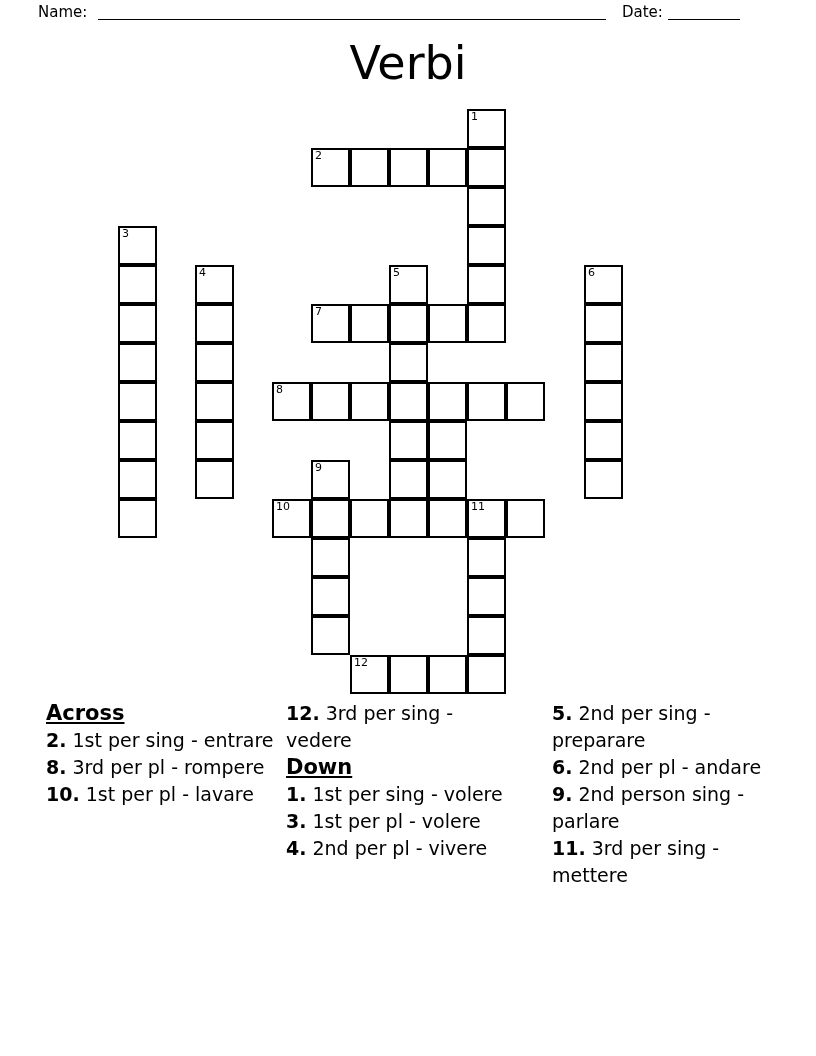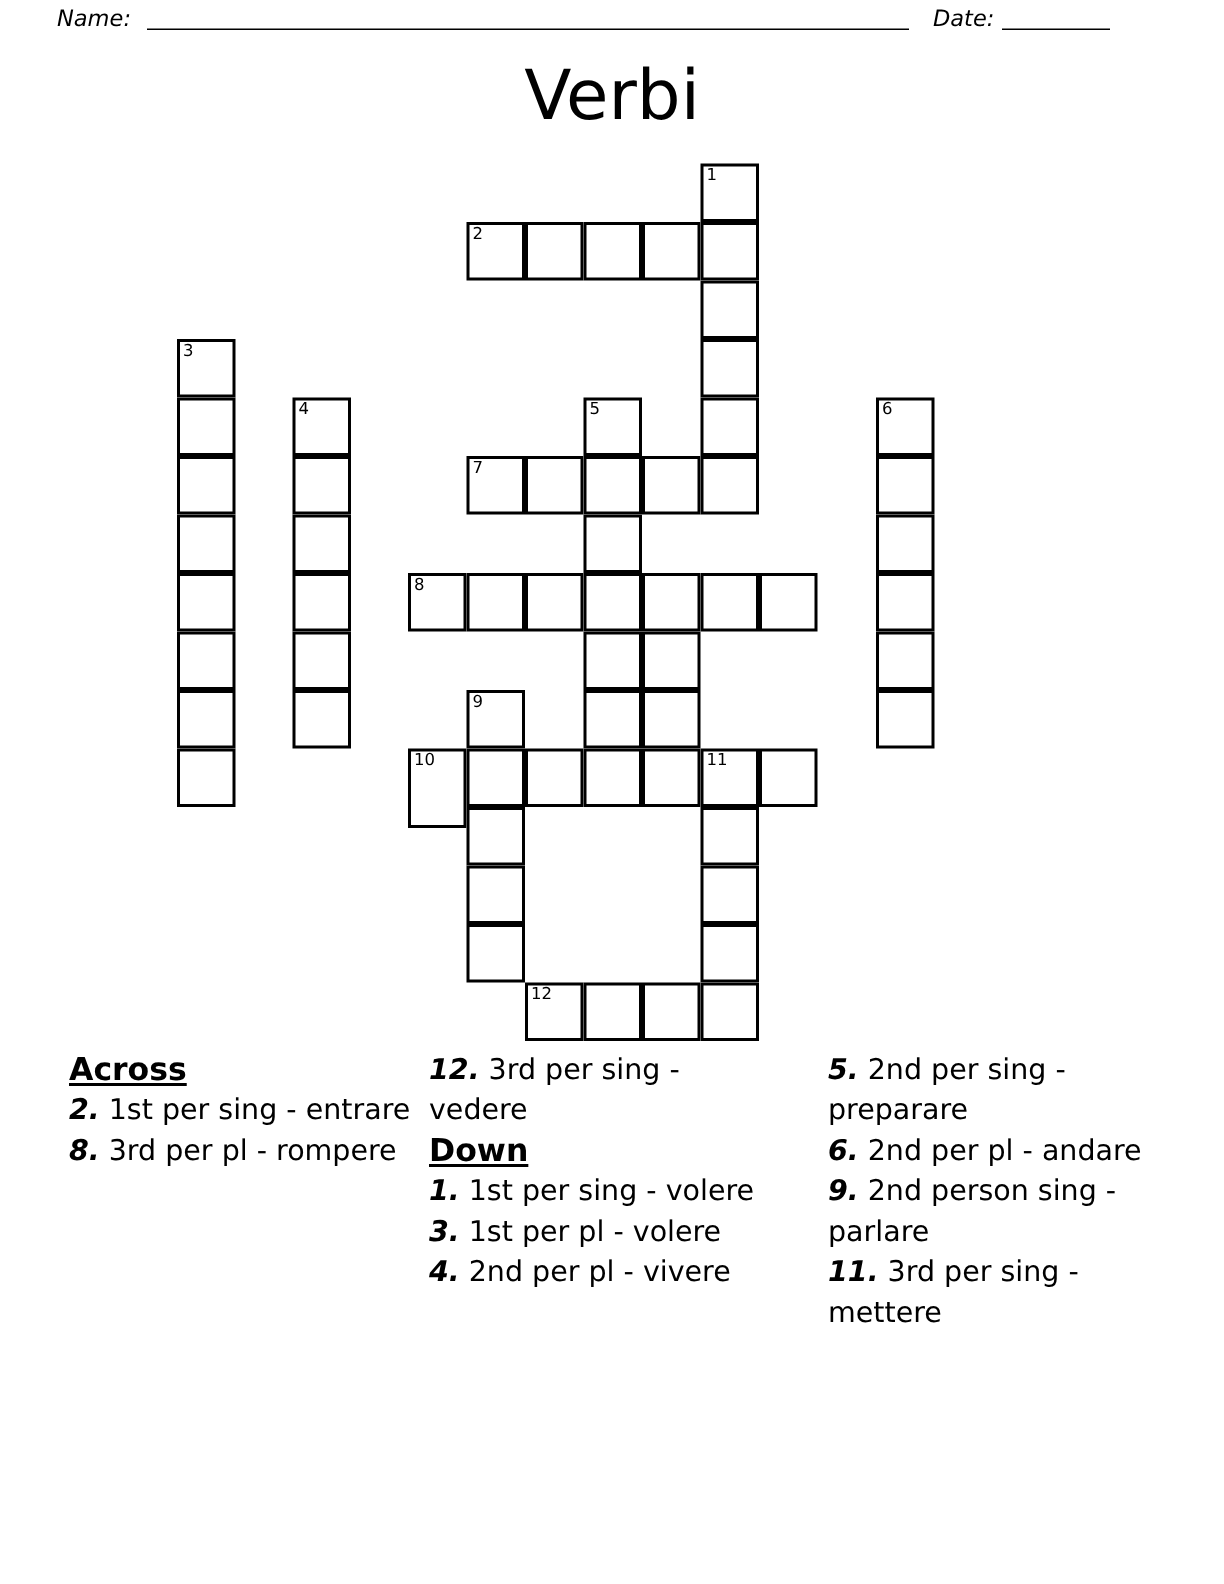--- a/index.html
+++ b/index.html
@@ -15,21 +15,20 @@
     color: #000000;
     overflow: hidden;
   }
 
   
   .header {
     position: absolute;
     left: 0; top: 0;
     width: 816px;
     height: 30px;
-    font-style: italic;
   }
   .hdr-name-label {
     position: absolute;
     left: 38px; top: 3px;
     font-size: 15px;
     line-height: 18px;
     white-space: nowrap;
   }
   .hdr-name-rule {
     position: absolute;
@@ -112,21 +111,20 @@
     padding: 0;
   }
   .clue-item {
     font-size: 19px;
     line-height: 27px;
     margin: 0;
     padding: 0;
   }
   .clue-item .clue-num {
     font-weight: bold;
-    font-style: italic;
   }
 </style>
 </head>
 <body>
 
 <div class="header">
   <span class="hdr-name-label">Name:</span>
   <div class="hdr-name-rule"></div>
   <span class="hdr-date-label">Date:</span>
   <div class="hdr-date-rule"></div>
@@ -194,21 +192,21 @@
     <div class="cell" style="left: 428px; top: 382px; width: 39px; height: 39px;"></div>
     <div class="cell" style="left: 467px; top: 382px; width: 39px; height: 39px;"></div>
     <div class="cell" style="left: 506px; top: 382px; width: 39px; height: 39px;"></div>
     <div class="cell" style="left: 389px; top: 421px; width: 39px; height: 39px;"></div>
     <div class="cell" style="left: 428px; top: 421px; width: 39px; height: 39px;"></div>
     <div class="cell" style="left: 389px; top: 460px; width: 39px; height: 39px;"></div>
     <div class="cell" style="left: 428px; top: 460px; width: 39px; height: 39px;"></div>
     <div class="cell" style="left: 311px; top: 460px; width: 39px; height: 39px;">
       <span class="num">9</span>
     </div>
-    <div class="cell" style="left: 272px; top: 499px; width: 39px; height: 53px;">
+    <div class="cell" style="left: 272px; top: 499px; width: 39px; height: 39px;">
       <span class="num">10</span>
     </div>
     <div class="cell" style="left: 311px; top: 499px; width: 39px; height: 39px;"></div>
     <div class="cell" style="left: 350px; top: 499px; width: 39px; height: 39px;"></div>
     <div class="cell" style="left: 389px; top: 499px; width: 39px; height: 39px;"></div>
     <div class="cell" style="left: 428px; top: 499px; width: 39px; height: 39px;"></div>
     <div class="cell" style="left: 467px; top: 499px; width: 39px; height: 39px;">
       <span class="num">11</span>
     </div>
     <div class="cell" style="left: 506px; top: 499px; width: 39px; height: 39px;"></div>
@@ -224,20 +222,21 @@
     <div class="cell" style="left: 389px; top: 655px; width: 39px; height: 39px;"></div>
     <div class="cell" style="left: 428px; top: 655px; width: 39px; height: 39px;"></div>
     <div class="cell" style="left: 467px; top: 655px; width: 39px; height: 39px;"></div>
   </div>
 
 <div class="clues">
   <div class="clue-col clue-col-1" id="clue-col-0">
       <div class="clue-heading">Across</div>
       <div class="clue-item"><span class="clue-num">2.</span><span class="clue-text"> 1st per sing - entrare</span></div>
       <div class="clue-item"><span class="clue-num">8.</span><span class="clue-text"> 3rd per pl - rompere</span></div>
+      <div class="clue-item"><span class="clue-num">10.</span><span class="clue-text"> 1st per pl - lavare</span></div>
     </div>
   <div class="clue-col clue-col-2" id="clue-col-1">
       <div class="clue-item"><span class="clue-num">12.</span><span class="clue-text"> 3rd per sing - vedere</span></div>
       <div class="clue-heading">Down</div>
       <div class="clue-item"><span class="clue-num">1.</span><span class="clue-text"> 1st per sing - volere</span></div>
       <div class="clue-item"><span class="clue-num">3.</span><span class="clue-text"> 1st per pl - volere</span></div>
       <div class="clue-item"><span class="clue-num">4.</span><span class="clue-text"> 2nd per pl - vivere</span></div>
     </div>
   <div class="clue-col clue-col-3" id="clue-col-2">
       <div class="clue-item"><span class="clue-num">5.</span><span class="clue-text"> 2nd per sing - preparare</span></div>

